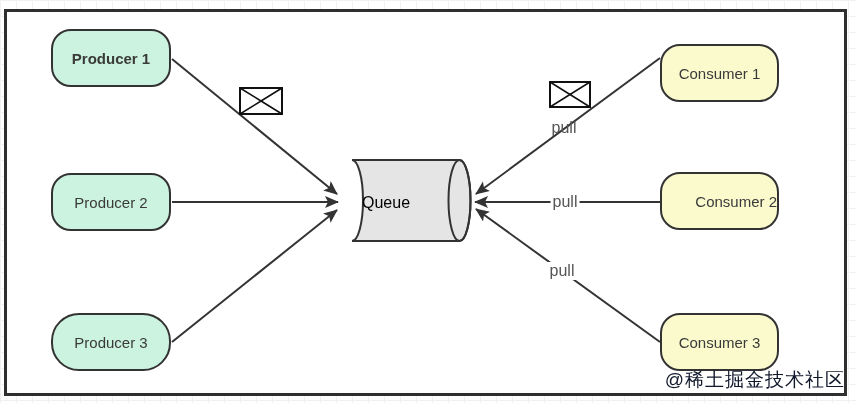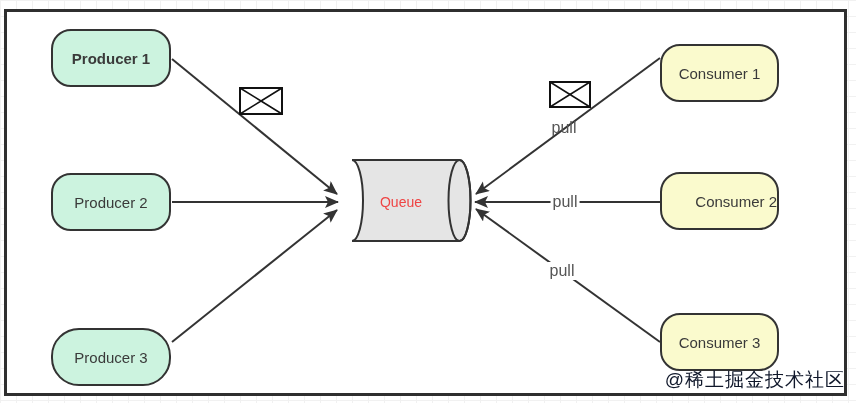--- a/index.html
+++ b/index.html
@@ -46,32 +46,32 @@
     align-items: center;
     justify-content: center;
     font-size: 15px;
     color: #3a3a3a;
     white-space: nowrap;
   }
   .producer { background: #ccf3df; left: 51px; }
   .consumer { background: #fafacd; left: 660px; width: 119px; }
   #producer-1 { top: 29px; font-weight: bold; }
   #producer-2 { top: 173px; }
-  #producer-3 { top: 328px; border-radius: 28px; }
+  #producer-3 { top: 313px; border-radius: 28px; }
   #consumer-1 { top: 44px; }
   #consumer-2 { top: 172px; justify-content: flex-end; }
   #consumer-3 { top: 313px; }
   .queue-label {
     position: absolute;
     left: 362px;
     top: 194px;
     width: 60px;
-    text-align: right;
-    font-size: 14px;
-    color: #ef4444;
+    text-align: left;
+    font-size: 16px;
+    color: #000000;
   }
   .pull-label {
     position: absolute;
     transform: translate(-50%, -50%);
     font-size: 16px;
     color: #555555;
     line-height: 1;
   }
   #pull-1 { left: 564px; top: 128px; }
   #pull-2 { left: 565px; top: 202px; background: #ffffff; padding: 1px 2px; }

